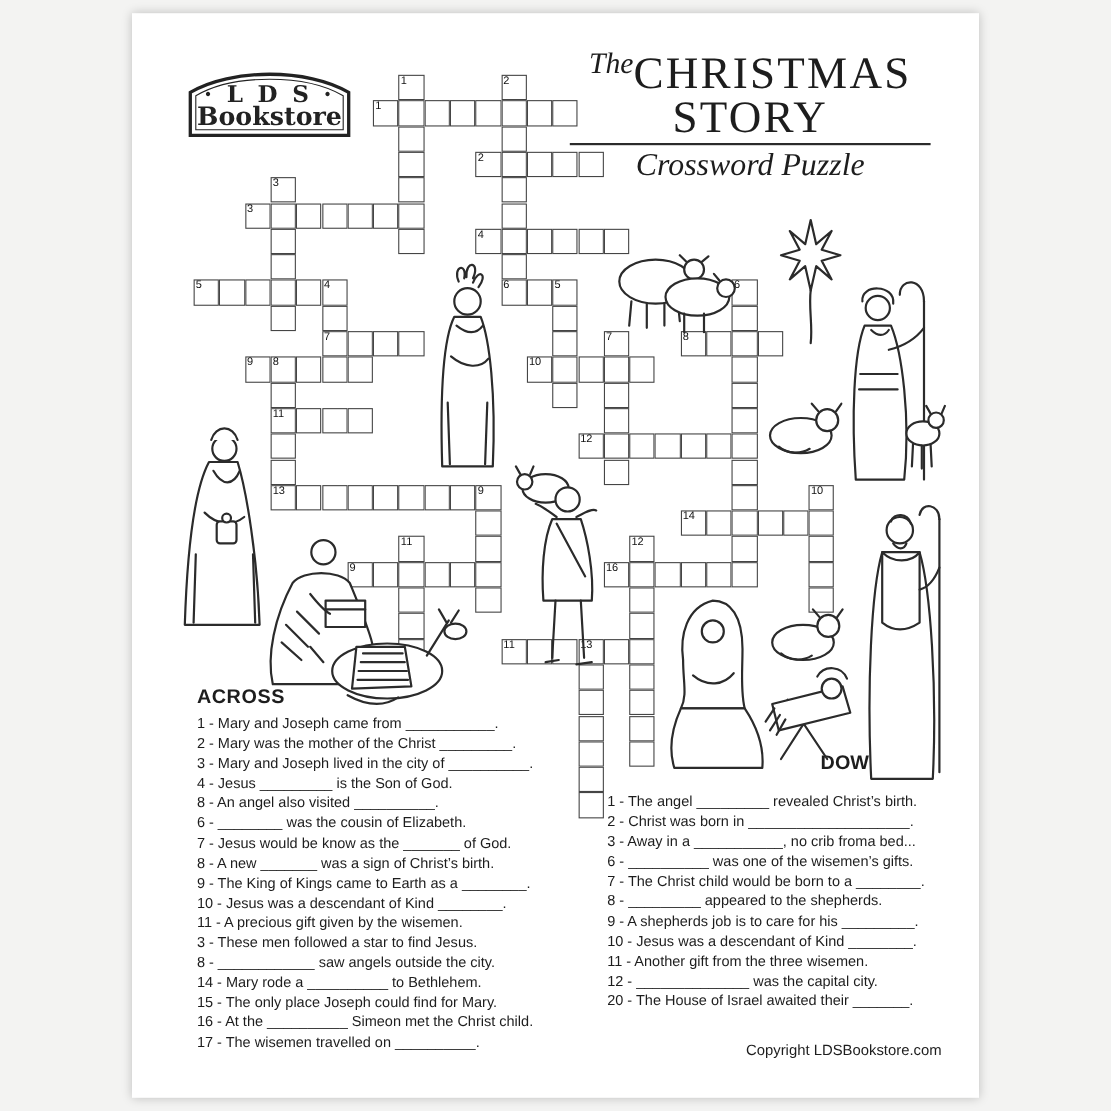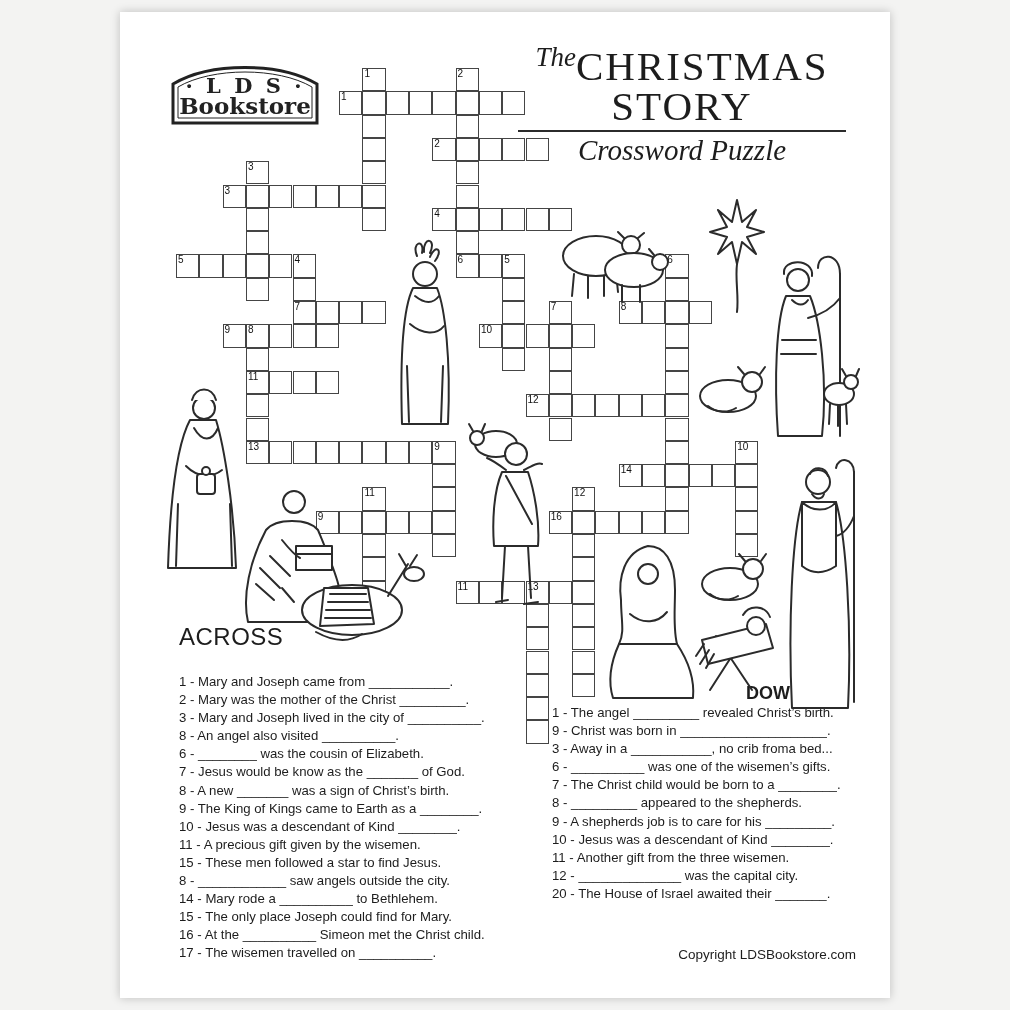--- a/index.html
+++ b/index.html
@@ -40,22 +40,22 @@
     box-sizing:border-box;
   }
   .cw-num{
     position:absolute;font-size:10px;line-height:10px;color:#111;
     padding:1px 0 0 2px;z-index:3;
   }
   .fig{position:absolute;z-index:4;}
   .fig svg{display:block;width:100%;height:100%;}
   
   #across-block{position:absolute;left:59px;top:611px;width:385px;}
-  #down-block{position:absolute;left:432px;top:692px;width:330px;}
-  .clue-header{font-size:24px;font-weight:normal;letter-spacing:.5px;margin-bottom:22px;}
+  #down-block{position:absolute;left:432px;top:708px;width:330px;}
+  .clue-header{font-size:18px;font-weight:bold;letter-spacing:.5px;margin-bottom:5px;}
   #down-header{position:absolute;left:626px;top:671px;font-size:18px;font-weight:bold;}
   .clue{font-size:13.2px;line-height:18.1px;white-space:nowrap;}
   #copyright{
     position:absolute;right:34px;top:935px;font-size:13.5px;
   }
 </style>
 </head>
 <body>
 
 <div id="page">
@@ -393,41 +393,42 @@
         </svg>
       </div>
     </div>
 
   <div id="across-block">
     <div class="clue-header">ACROSS</div>
     <div id="across-list">
         <div class="clue">1 - Mary and Joseph came from ___________.</div>
         <div class="clue">2 - Mary was the mother of the Christ _________.</div>
         <div class="clue">3 - Mary and Joseph lived in the city of __________.</div>
+        <div class="clue">4 - Jesus _________ is the Son of God.</div>
         <div class="clue">8 - An angel also visited __________.</div>
         <div class="clue">6 - ________ was the cousin of Elizabeth.</div>
         <div class="clue">7 - Jesus would be know as the _______ of God.</div>
         <div class="clue">8 - A new _______ was a sign of Christ’s birth.</div>
         <div class="clue">9 - The King of Kings came to Earth as a ________.</div>
         <div class="clue">10 - Jesus was a descendant of Kind ________.</div>
         <div class="clue">11 - A precious gift given by the wisemen.</div>
-        <div class="clue">15 - These men followed a star to find Jesus.</div>
+        <div class="clue">3 - These men followed a star to find Jesus.</div>
         <div class="clue">8 - ____________ saw angels outside the city.</div>
         <div class="clue">14 - Mary rode a __________ to Bethlehem.</div>
         <div class="clue">15 - The only place Joseph could find for Mary.</div>
         <div class="clue">16 - At the __________ Simeon met the Christ child.</div>
         <div class="clue">17 - The wisemen travelled on __________.</div>
       </div>
   </div>
 
   <div id="down-header">DOWN</div>
   <div id="down-block">
     <div id="down-list">
         <div class="clue">1 - The angel _________ revealed Christ’s birth.</div>
-        <div class="clue">9 - Christ was born in ____________________.</div>
+        <div class="clue">2 - Christ was born in ____________________.</div>
         <div class="clue">3 - Away in a ___________, no crib froma bed...</div>
         <div class="clue">6 - __________ was one of the wisemen’s gifts.</div>
         <div class="clue">7 - The Christ child would be born to a ________.</div>
         <div class="clue">8 - _________ appeared to the shepherds.</div>
         <div class="clue">9 - A shepherds job is to care for his _________.</div>
         <div class="clue">10 - Jesus was a descendant of Kind ________.</div>
         <div class="clue">11 - Another gift from the three wisemen.</div>
         <div class="clue">12 - ______________ was the capital city.</div>
         <div class="clue">20 - The House of Israel awaited their _______.</div>
       </div>

